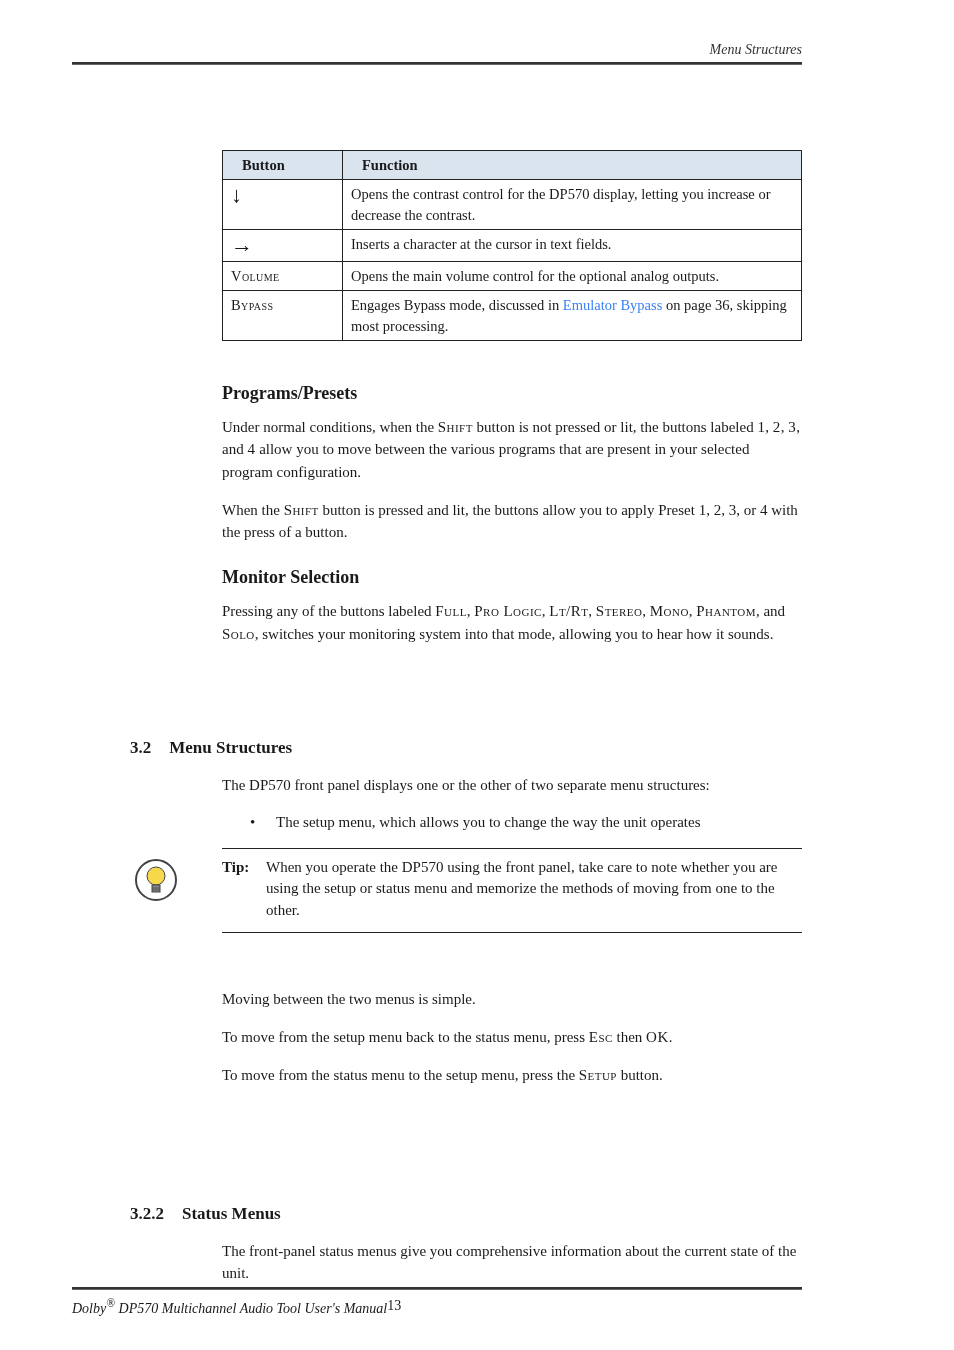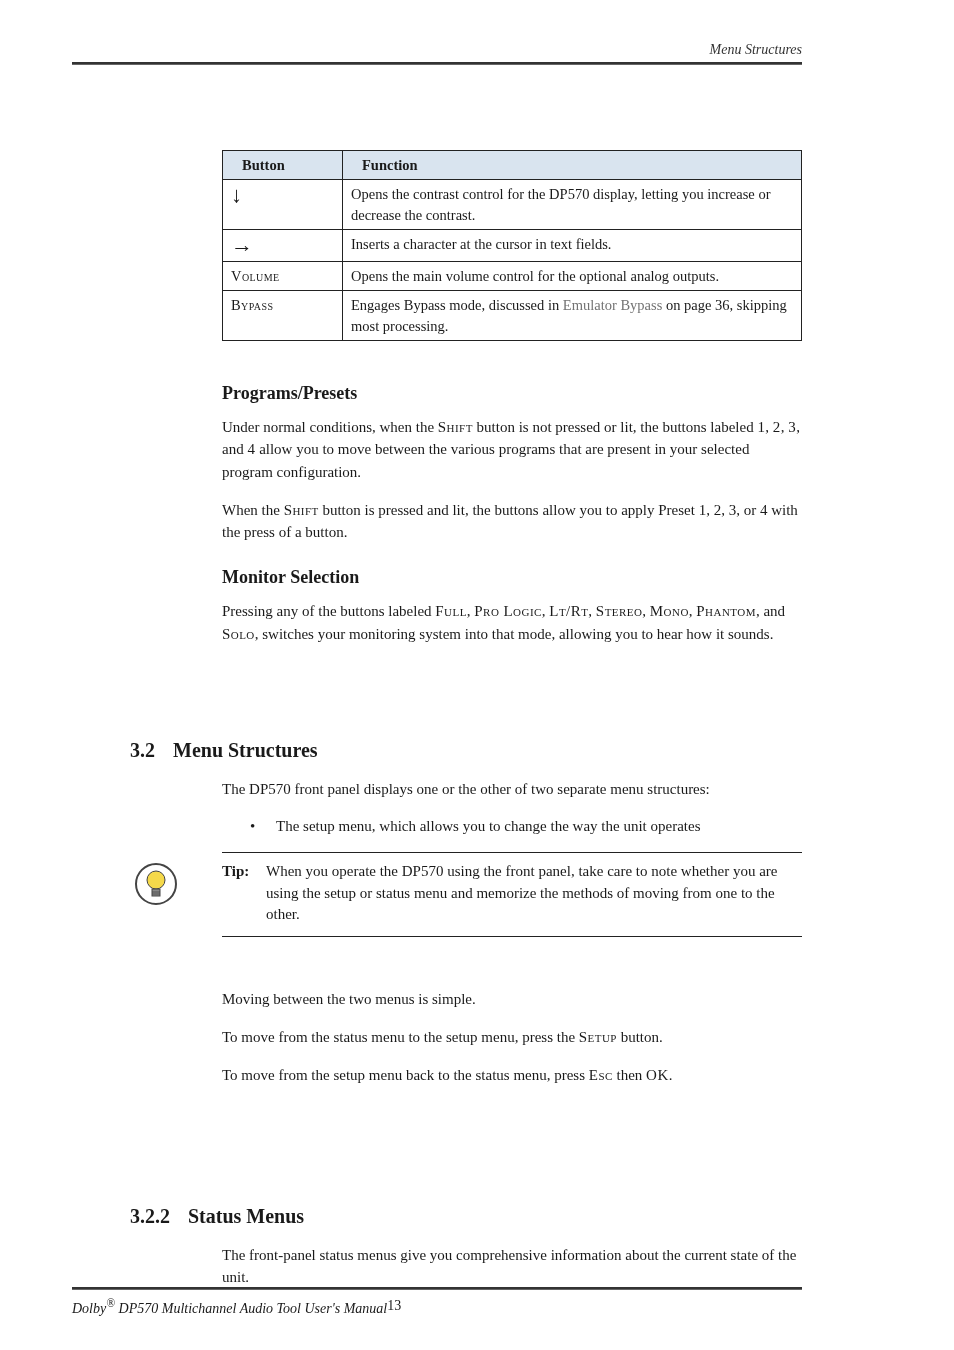--- a/index.html
+++ b/index.html
@@ -35,25 +35,25 @@
   }
   table.func td, table.func th {
     border: 1px solid #222; padding: 4px 8px; vertical-align: top;
     text-align: left;
   }
   table.func thead th { background: #d9e4ef; font-weight: bold; padding-left: 19px; }
   .col-btn { width: 120px; text-align: center; }
   .arrow-down, .arrow-right {
     display: inline-block; font-size: 22px; font-weight: bold; line-height: 1;
   }
-  .link { color: #737373; }
+  .link { color: #3b82f6; }
   h3.subsec { font-size: 18px; font-weight: bold; margin: 22px 0 10px; }
   p.body { margin: 0 0 16px; line-height: 1.48; }
   .sc { font-variant: small-caps; letter-spacing: .03em; }
-  h2.sec { font-size: 20px; font-weight: bold; margin: 34px 0 14px; }
+  h2.sec { font-size: 17px; font-weight: bold; margin: 34px 0 14px; }
   h2.sec .num { margin-right: 18px; }
   .sec-block { position: absolute; left: 130px; right: 72px; }
   ul.bullets { list-style: none; margin: 8px 0 14px 28px; }
   ul.bullets li { position: relative; padding-left: 26px; margin-bottom: 8px; line-height: 1.45; }
   ul.bullets li::before { content: "•"; position: absolute; left: 0; top: 0; font-size: 15px; }
   .tip-wrap { position: relative; margin: 14px 0 0; }
   .tip-rule { border-top: 1px solid #222; margin-bottom: 8px; }
   .tip-row { display: flex; }
   .tip-label { font-weight: bold; width: 44px; flex: 0 0 44px; }
   .tip-text { flex: 1; line-height: 1.45; }
@@ -137,22 +137,22 @@
           <div class="tip-text">When you operate the DP570 using the front panel, take care to note whether you are using the setup or status menu and memorize the methods of moving from one to the other.</div>
         </div>
         <div class="tip-rule-b"></div>
       </div>
     </div>
   </div>
 
   <div class="sec-block" style="top:988px;">
     <div style="margin-left:92px;">
       <p class="body">Moving between the two menus is simple.</p>
+      <p class="body"><span>To move from the setup menu back to the status menu, press </span><span class="sc">Esc</span><span> then </span><span class="sc">OK</span><span>.</span></p>
       <p class="body"><span>To move from the status menu to the setup menu, press the </span><span class="sc">Setup</span><span> button.</span></p>
-      <p class="body"><span>To move from the setup menu back to the status menu, press </span><span class="sc">Esc</span><span> then </span><span class="sc">OK</span><span>.</span></p>
     </div>
   </div>
 
   <div class="sec-block" style="top:1168px;">
     <h2 class="sec"><span class="num">3.2.2</span><span>Status Menus</span></h2>
     <div style="margin-left:92px;">
       <p class="body">The front-panel status menus give you comprehensive information about the current state of the unit.</p>
     </div>
   </div>
 

